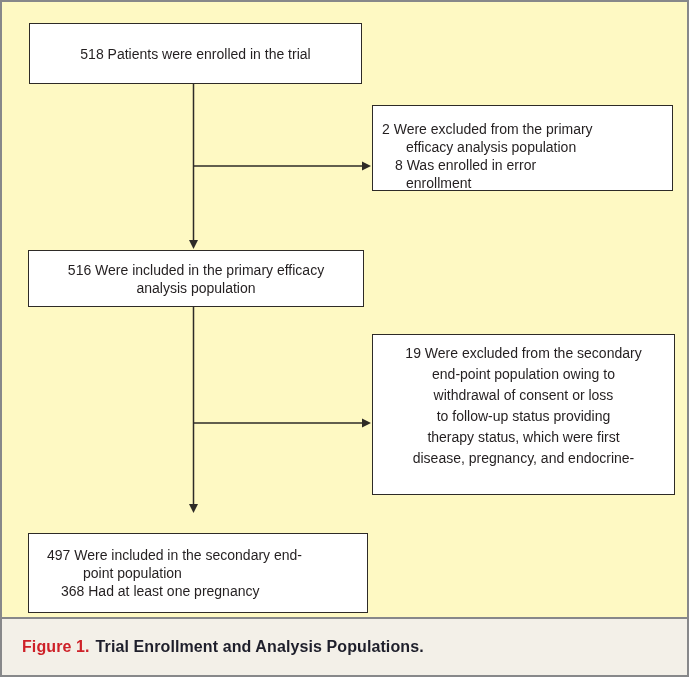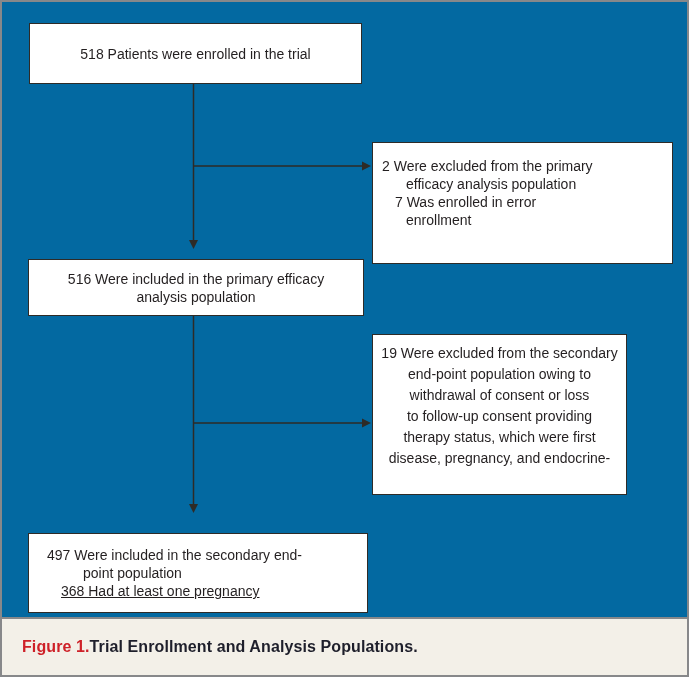--- a/index.html
+++ b/index.html
@@ -14,21 +14,21 @@
     height: 677px;
     box-sizing: border-box;
     border: 2px solid #87888a;
     background: #ffffff;
     overflow: hidden;
   }
   .chart-area {
     position: relative;
     width: 685px;
     height: 615px;
-    background: #0369a1;
+    background: #fef9c3;
   }
   .arrows-svg {
     position: absolute;
     left: 0; top: 0;
     width: 685px; height: 615px;
   }
   .box {
     position: absolute;
     box-sizing: border-box;
     background: #ffffff;
@@ -37,50 +37,51 @@
     font-size: 14px;
     line-height: 18px;
   }
   .box.centered {
     display: flex;
     flex-direction: column;
     justify-content: center;
     text-align: center;
   }
   .box-enrolled   { left: 27px;  top: 21px;  width: 333px; height: 61px; }
-  .box-excl1      { left: 370px; top: 103px; width: 301px; height: 122px;
-                    padding: 14px 6px 0 9px; margin-top: 37px; }
-  .box-primary    { left: 26px;  top: 248px; width: 336px; height: 57px; margin-top: 9px; }
-  .box-excl2      { left: 370px; top: 332px; width: 255px; height: 161px;
+  .box-excl1      { left: 370px; top: 103px; width: 301px; height: 86px;
+                    padding: 14px 6px 0 9px; }
+  .box-primary    { left: 26px;  top: 248px; width: 336px; height: 57px; }
+  .box-excl2      { left: 370px; top: 332px; width: 303px; height: 161px;
                     padding-top: 8px; text-align: center; line-height: 21px; }
   .box-secondary  { left: 26px;  top: 514px; width: 340px; height: 80px;
                     padding: 12px 4px 0 18px; margin-top: 17px; }
   .ln { white-space: nowrap; }
   .ind13 { padding-left: 13px; }
-  .ind14 { padding-left: 14px; text-decoration: underline; }
+  .ind14 { padding-left: 14px; }
   .ind24 { padding-left: 24px; }
   .ind36 { padding-left: 36px; }
   .caption-band {
     box-sizing: border-box;
     width: 685px;
     height: 58px;
     border-top: 2px solid #87888a;
     background: #f3f0e8;
     display: flex;
     align-items: center;
     padding-left: 20px;
   }
   .caption-text {
     font-size: 16px;
     font-weight: bold;
     color: #1e1f2b;
     letter-spacing: 0.1px;
   }
   .caption-label {
     color: #ce2128;
+    margin-right: 6px;
   }
 </style>
 </head>
 <body>
 
 <div class="figure-frame">
   <div class="chart-area">
 
     <svg class="arrows-svg" viewBox="0 0 685 615" xmlns="http://www.w3.org/2000/svg">
       <g stroke="#2e2b27" stroke-width="1.5" fill="none">
@@ -97,34 +98,34 @@
       </g>
     </svg>
 
     <div class="box centered box-enrolled">
       <div class="ln">518 Patients were enrolled in the trial</div>
     </div>
 
     <div class="box box-excl1">
       <div class="ln">2 Were excluded from the primary</div>
       <div class="ln ind24">efficacy analysis population</div>
-      <div class="ln ind13">7 Was enrolled in error</div>
+      <div class="ln ind13">8 Was enrolled in error</div>
       <div class="ln ind24">enrollment</div>
     </div>
 
     <div class="box centered box-primary">
       <div class="ln">516 Were included in the primary efficacy</div>
       <div class="ln">analysis population</div>
     </div>
 
     <div class="box box-excl2">
       <div class="ln">19 Were excluded from the secondary</div>
       <div class="ln">end-point population owing to</div>
       <div class="ln">withdrawal of consent or loss</div>
-      <div class="ln">to follow-up consent providing</div>
+      <div class="ln">to follow-up status providing</div>
       <div class="ln">therapy status, which were first</div>
       <div class="ln">disease, pregnancy, and endocrine-</div>
     </div>
 
     <div class="box box-secondary">
       <div class="ln">497 Were included in the secondary end-</div>
       <div class="ln ind36">point population</div>
       <div class="ln ind14">368 Had at least one pregnancy</div>
     </div>
 

